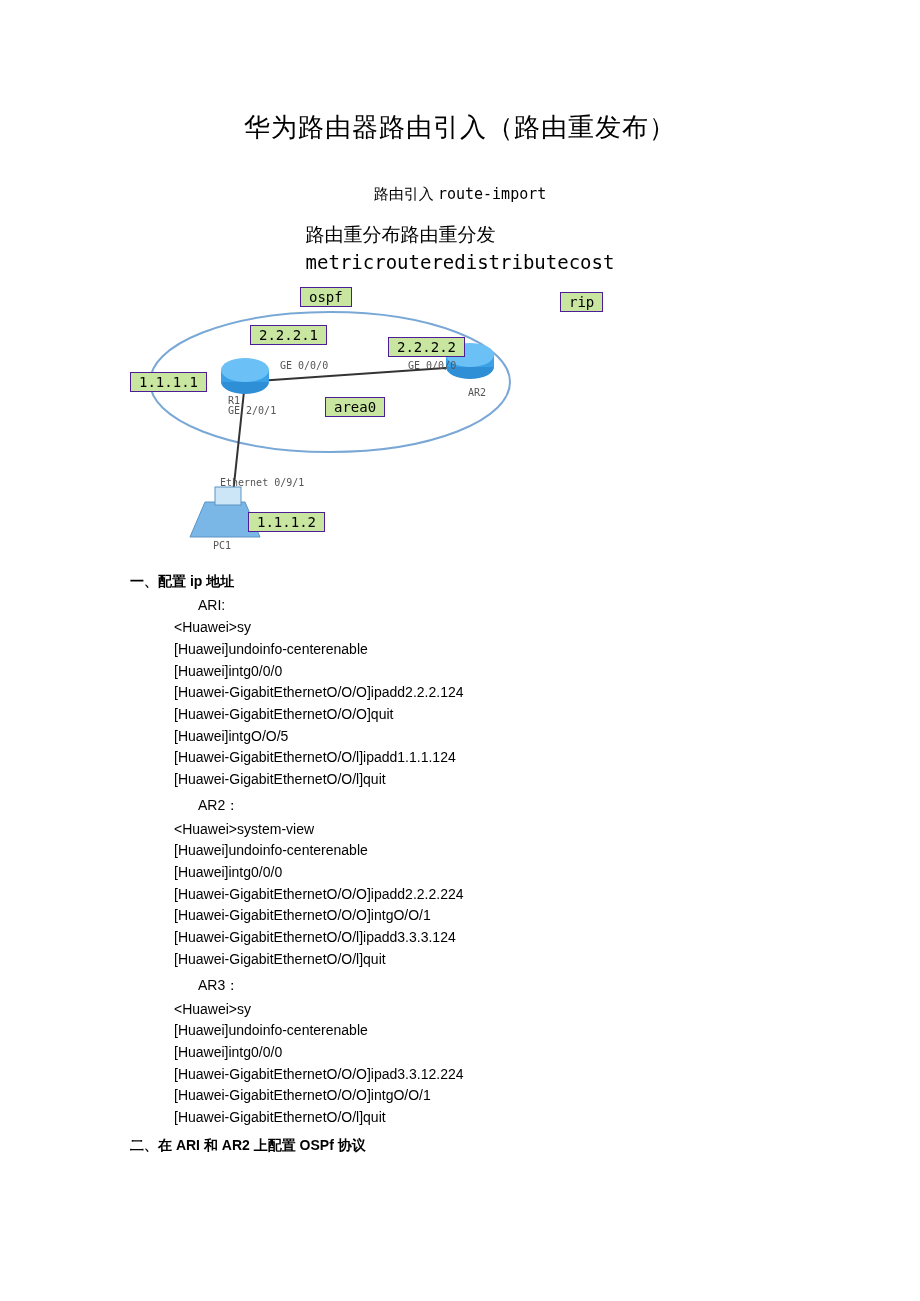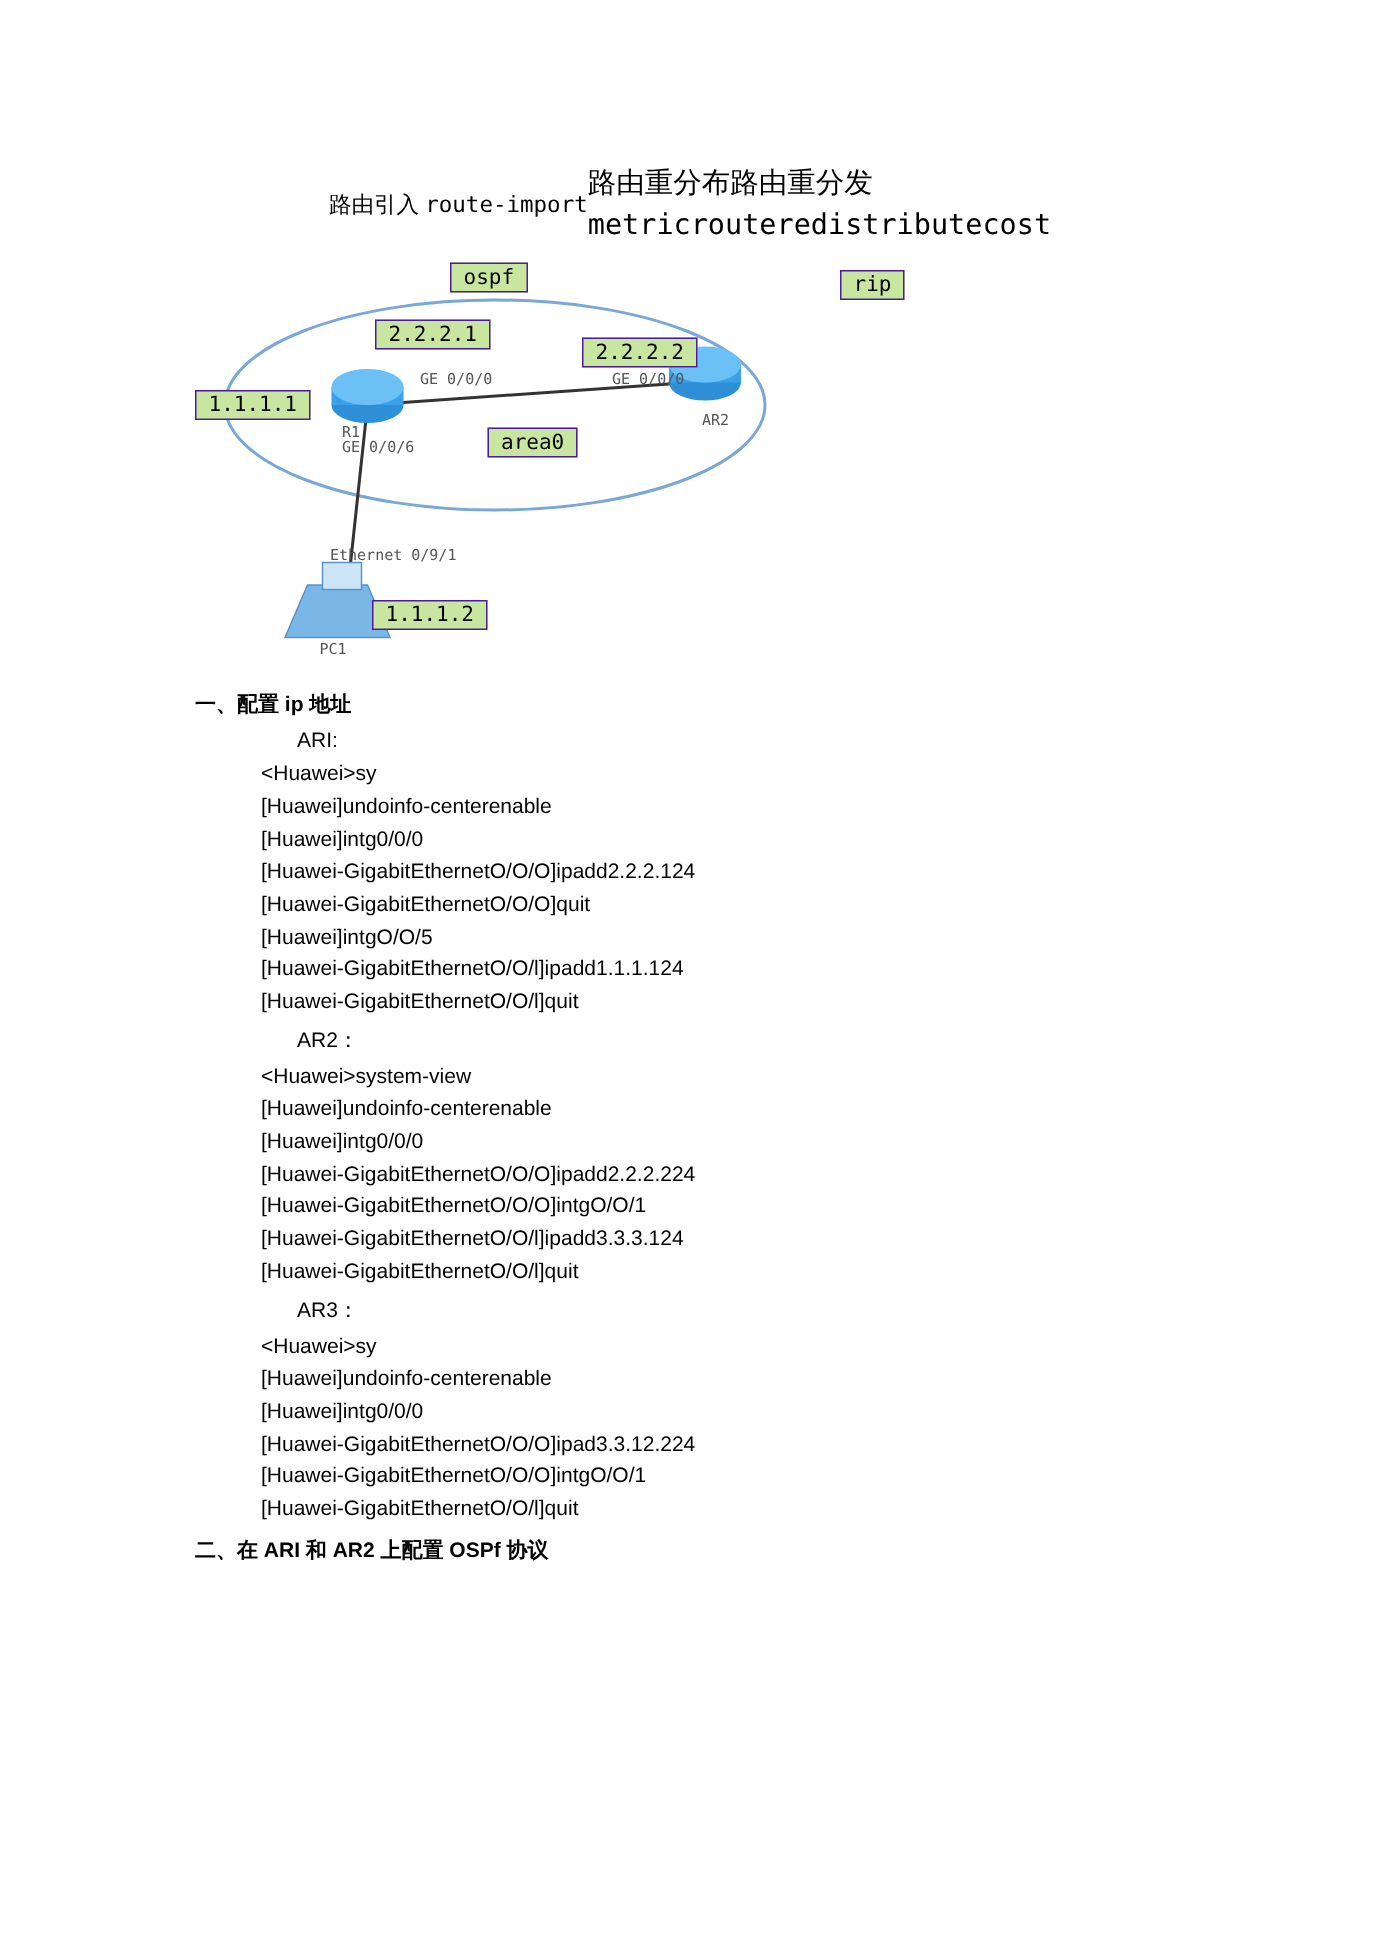--- a/index.html
+++ b/index.html
@@ -18,21 +18,23 @@
     text-align: center;
     font-size: 26px;
     font-family: "SimSun", serif;
     margin-bottom: 40px;
     letter-spacing: 1px;
   }
   .route-row {
     display: flex;
     align-items: center;
     justify-content: center;
+    gap: 18px;
     margin-bottom: 12px;
+    flex-direction: column;
   }
   .route-left {
     font-size: 15px;
   }
   .mono { font-family: "Consolas", monospace; }
   .route-right {
     font-size: 19px;
     line-height: 1.4;
   }
   .diagram-wrap {
@@ -77,20 +79,21 @@
     margin: 0 0 2px 44px;
     font-size: 14px;
     line-height: 1.55;
   }
 </style>
 </head>
 <body>
 
 <div class="page">
 
+  <div class="title">华为路由器路由引入（路由重发布）</div>
 
   <div class="route-row">
     <div class="route-left">
       <span>路由引入 </span><span class="mono">route-import</span>
     </div>
     <div class="route-right">
       <div>路由重分布路由重分发</div>
       <div class="mono">metricrouteredistributecost</div>
     </div>
   </div>
@@ -125,21 +128,21 @@
     <div class="dlabel" style="left:430px; top:5px;">rip</div>
     <div class="dlabel" style="left:120px; top:38px;">2.2.2.1</div>
     <div class="dlabel" style="left:258px; top:50px;">2.2.2.2</div>
     <div class="dlabel" style="left:0px; top:85px;">1.1.1.1</div>
     <div class="dlabel" style="left:195px; top:110px;">area0</div>
     <div class="dlabel" style="left:118px; top:225px;">1.1.1.2</div>
 
     <div class="dlabel tiny" style="left:150px; top:73px;">GE 0/0/0</div>
     <div class="dlabel tiny" style="left:278px; top:73px;">GE 0/0/0</div>
     <div class="dlabel tiny" style="left:98px; top:108px;">R1</div>
-    <div class="dlabel tiny" style="left:98px; top:118px;">GE 0/0/6</div>
+    <div class="dlabel tiny" style="left:98px; top:118px;">GE 2/0/1</div>
     <div class="dlabel tiny" style="left:338px; top:100px;">AR2</div>
     <div class="dlabel tiny" style="left:90px; top:190px;">Ethernet 0/9/1</div>
     <div class="dlabel tiny" style="left:83px; top:253px;">PC1</div>
   </div>
 
   <div class="sec-heading">一、配置 ip 地址</div>
 
   <div class="sub-heading">ARI:</div>
   <div class="cmd-list">
     <div>&lt;Huawei&gt;sy</div>

